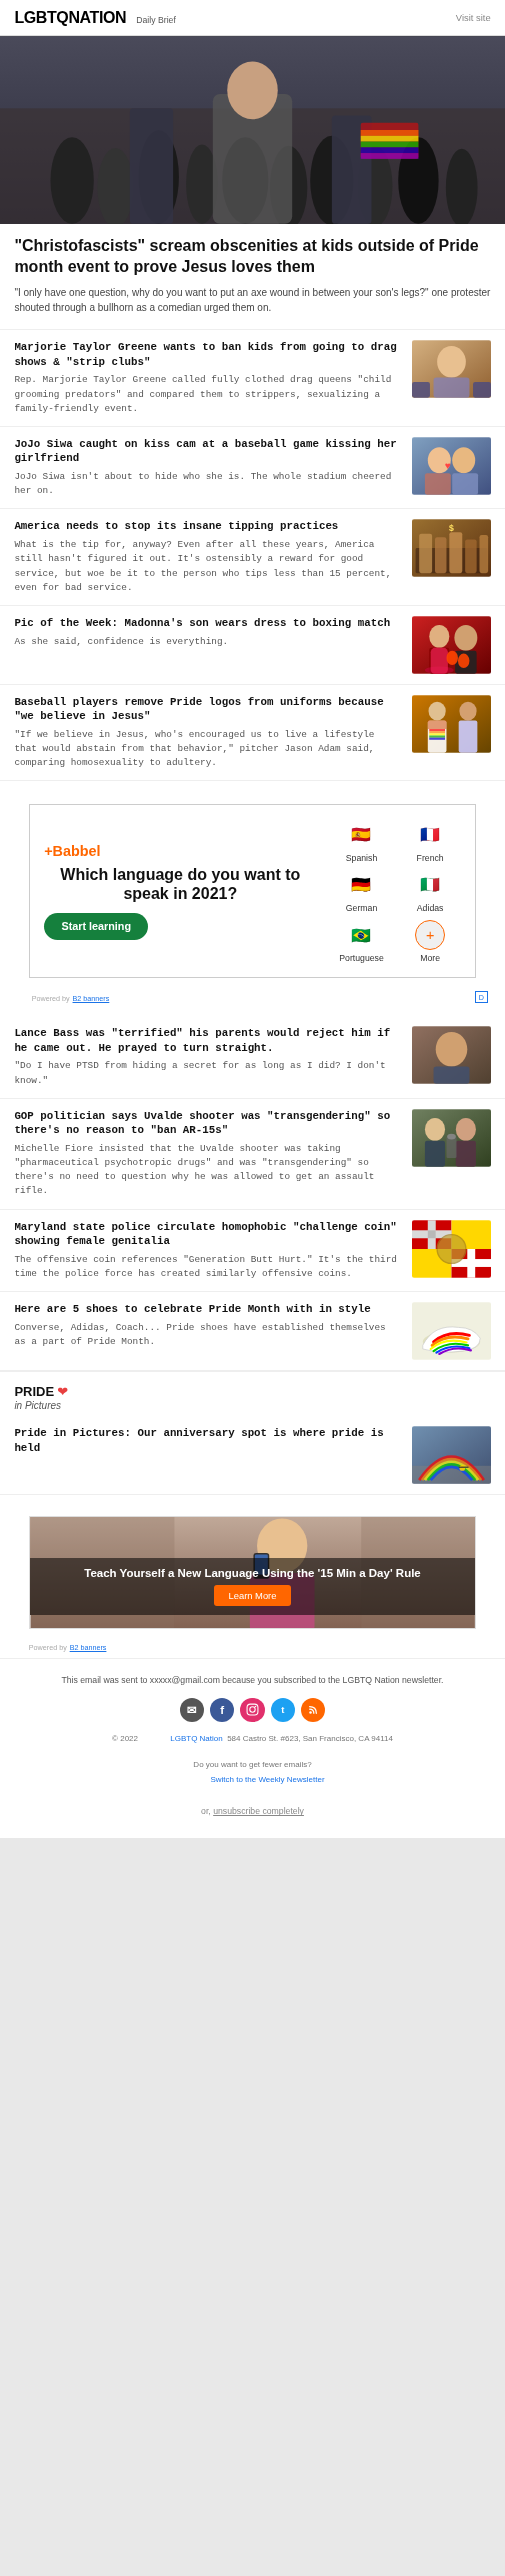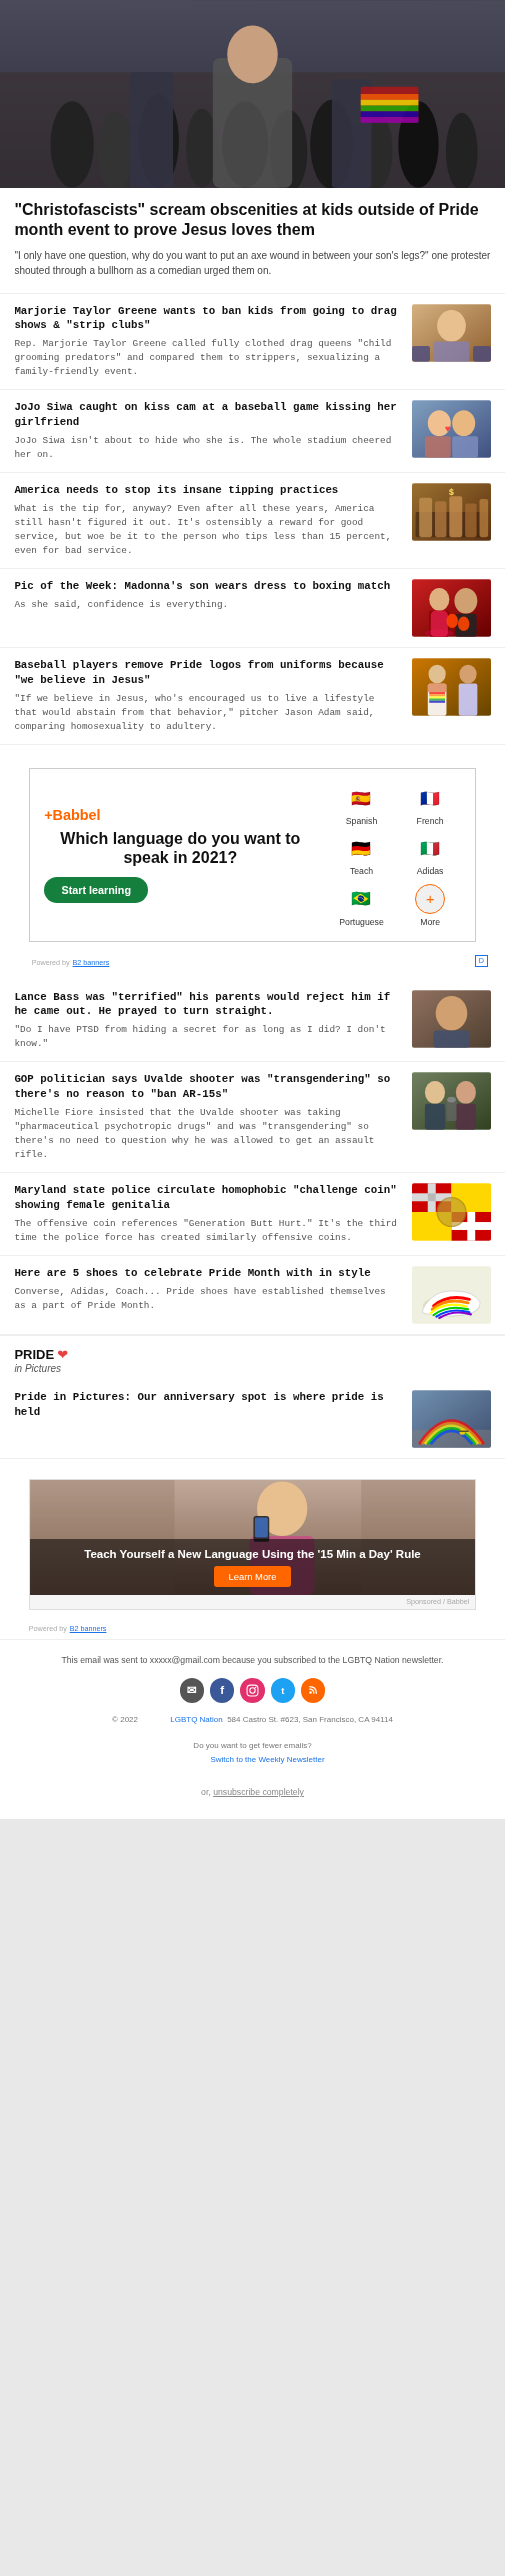--- a/index.html
+++ b/index.html
@@ -169,21 +169,21 @@
     .banner-ad {
       margin: 11.5px 14.4px;
       background: #f5f5f5;
       border: 0.7px solid #ddd;
       padding: 0;
       position: relative;
       overflow: hidden;
     }
     .banner-ad-img {
       width: 100%;
-      height: 115px;
+      height: 98px;
       background: linear-gradient(180deg, #b8a090 0%, #8a7060 100%);
       position: relative;
       display: flex;
       align-items: center;
       justify-content: center;
     }
     .banner-ad-overlay {
       position: absolute;
       bottom: 0;
       left: 0;
@@ -283,20 +283,29 @@
       height: 58px;
       border-radius: 2.2px;
       overflow: hidden;
     }
   </style>
 </head>
 <body>
 
 <div class="email-wrapper">
 
+  <div class="header">
+    <div style="display:flex;align-items:baseline;gap:4.3px;">
+      <span class="header-logo">
+        <span>LGBTQ</span><span style="color:#000;">NATION</span>
+      </span>
+      <span class="header-daily">Daily Brief</span>
+    </div>
+    <a class="header-visit" href="#">Visit site</a>
+  </div>
 
   <div class="hero-image">
     <svg width="505" height="188" xmlns="http://www.w3.org/2000/svg" viewBox="0 0 700 260">
       <defs>
         <linearGradient id="skyGrad" x1="0" y1="0" x2="0" y2="1">
           <stop offset="0%" stop-color="#4a4a5a"></stop>
           <stop offset="100%" stop-color="#2a2a3a"></stop>
         </linearGradient>
       </defs>
       <rect width="700" height="260" fill="url(#skyGrad)"></rect>
@@ -477,21 +486,21 @@
         <div class="lang-item">
           <div class="flag-circle">🇪🇸</div>
           <span class="lang-label">Spanish</span>
         </div>
         <div class="lang-item">
           <div class="flag-circle">🇫🇷</div>
           <span class="lang-label">French</span>
         </div>
         <div class="lang-item">
           <div class="flag-circle">🇩🇪</div>
-          <span class="lang-label">Teach</span>
+          <span class="lang-label">German</span>
         </div>
         <div class="lang-item">
           <div class="flag-circle">🇮🇹</div>
           <span class="lang-label">Adidas</span>
         </div>
         <div class="lang-item">
           <div class="flag-circle">🇧🇷</div>
           <span class="lang-label">Portuguese</span>
         </div>
         <div class="lang-item">

